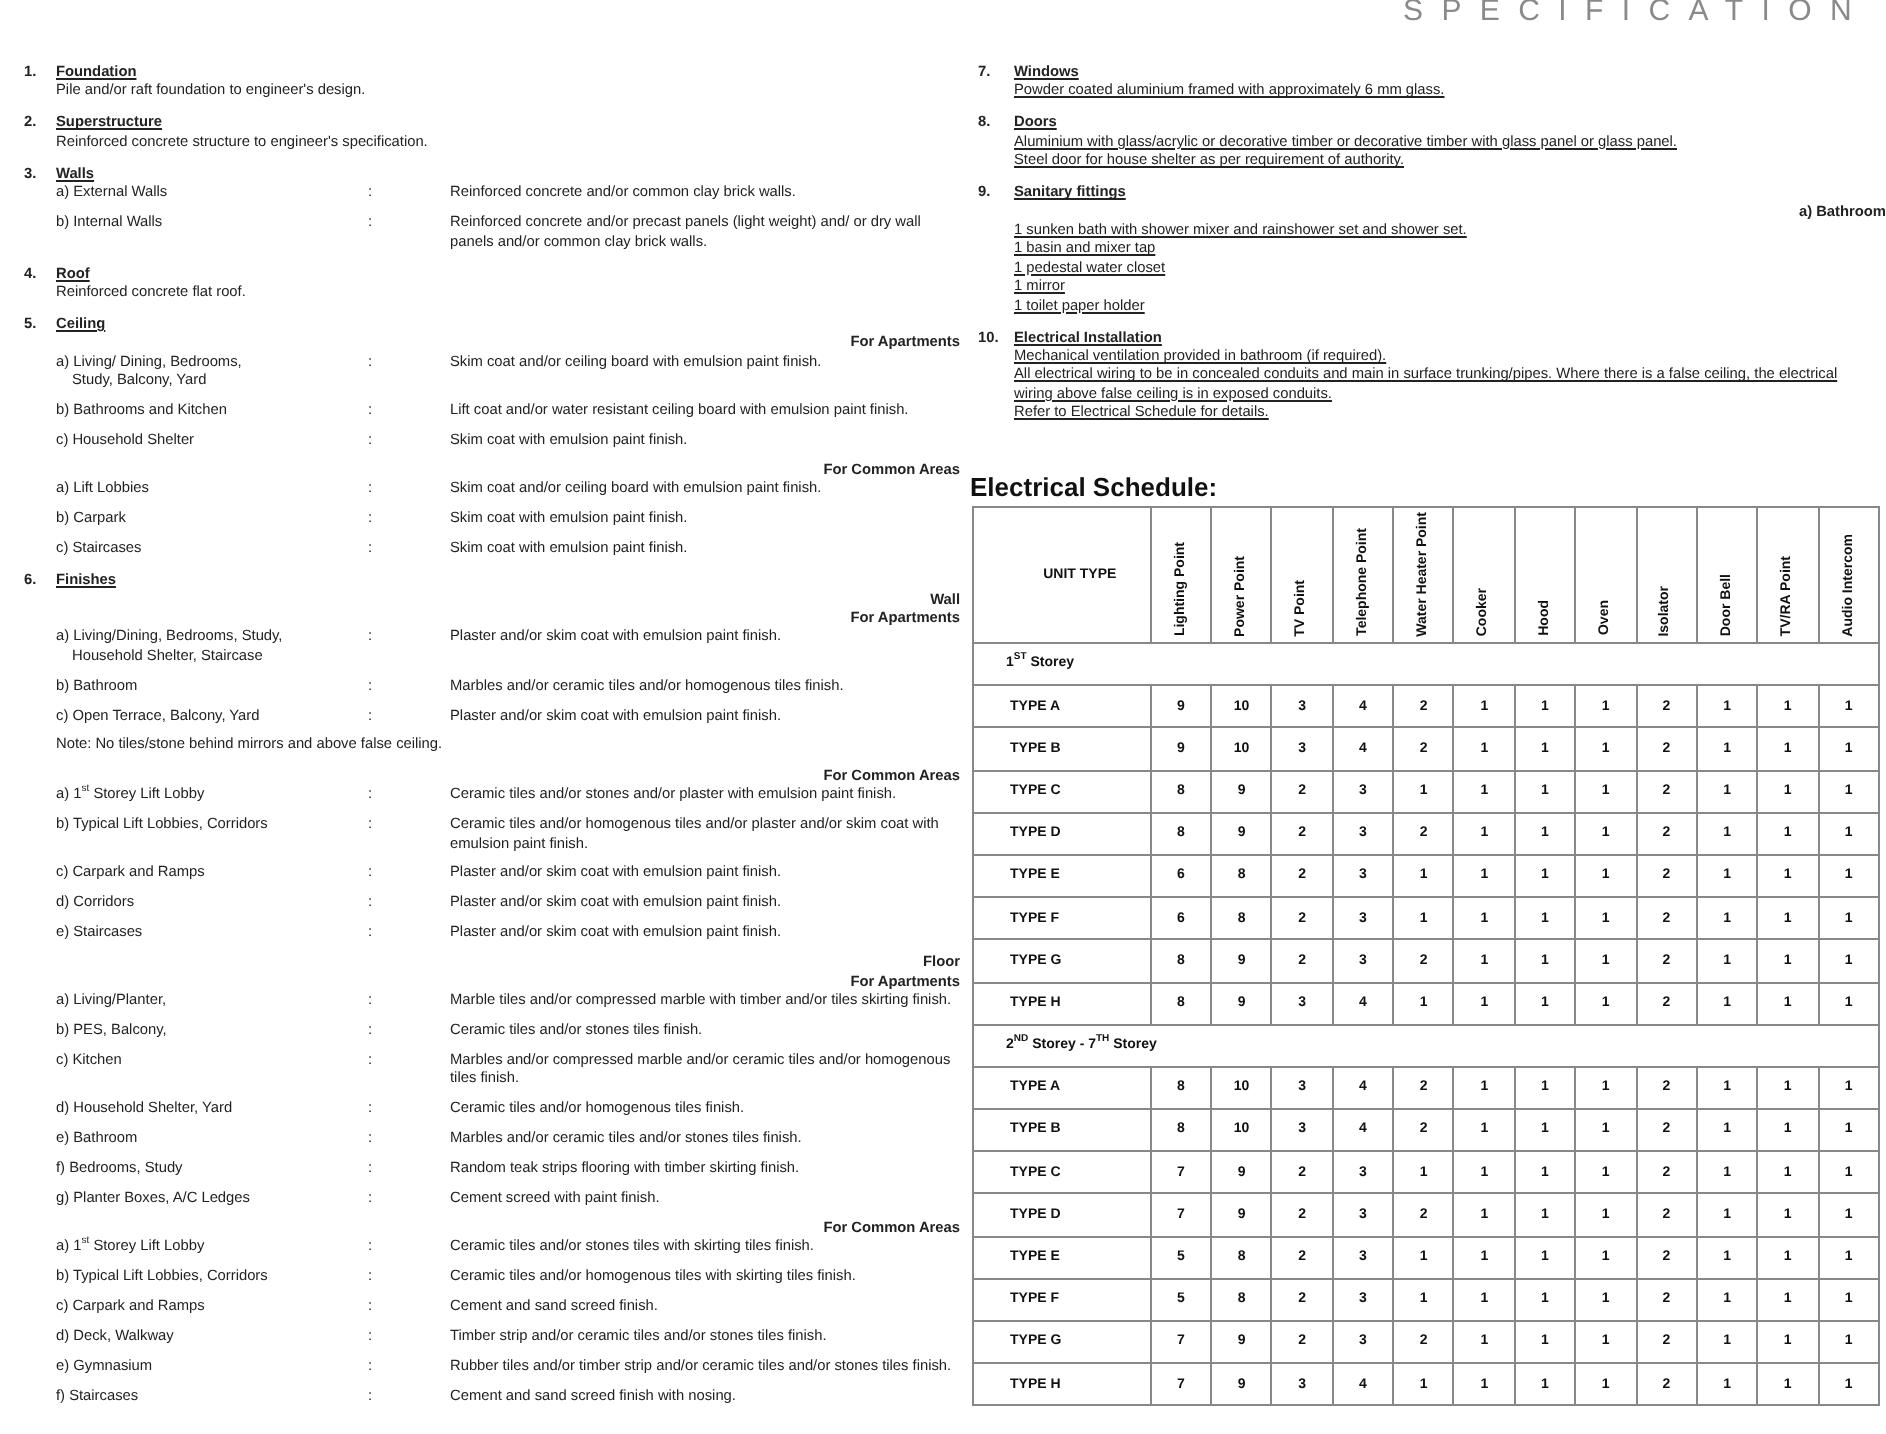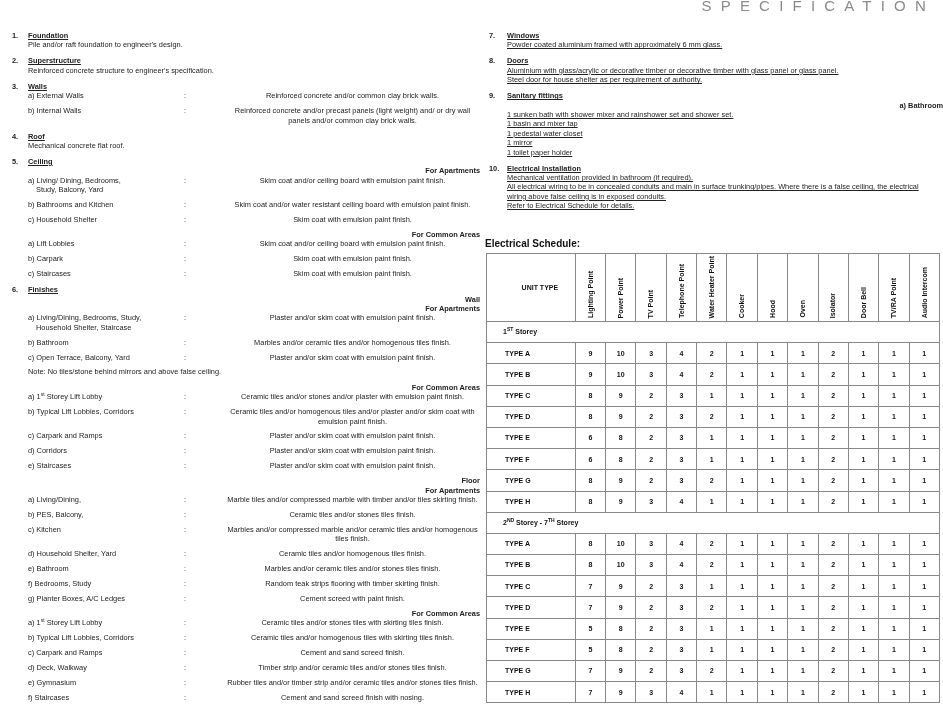--- a/index.html
+++ b/index.html
@@ -12,25 +12,25 @@
   .section { position: relative; padding-left: 28px; margin-bottom: 6.6px; }
   .sec-num { position: absolute; left: 12px; top: 0; font-weight: bold; }
   .col-right .sec-num { left: 10px; }
   .col-right .section { padding-left: 28px; }
   .sec-title { font-weight: bold; text-decoration: underline; }
   .sub-title { font-weight: bold; text-align: right; }
   .row { display: flex; margin-bottom: 5.5px; gap: 32px; }
   .row .lbl { width: 124px; flex: none; }
   .row .lbl .wrap { padding-left: 8px; display: block; }
   .row .colon { width: 9px; flex: none; }
-  .row .desc { width: 300px; text-align: center; }
+  .row .desc { width: 300px; }
   .note { margin-bottom: 6px; }
   .plain p { margin: 0; text-decoration: underline; }
   sup { font-size: 5px; line-height: 0; vertical-align: super; }
-  .sched-title { position: absolute; left: 485px; top: 239px; font-weight: bold; font-size: 10px; color: #111; }
+  .sched-title { position: absolute; left: 485px; top: 239px; font-weight: bold; font-size: 13px; color: #111; }
   table.sched { position: absolute; left: 486px; top: 253px; width: 454px; border-collapse: collapse;
                 border: 1.5px solid #555; font-size: 7px; color: #111; }
   table.sched td, table.sched th { border: 1px solid #888; padding: 0; text-align: center; }
   table.sched th { height: 67px; font-weight: bold; font-size: 7px; vertical-align: bottom; }
   th.unit { width: 74px; vertical-align: middle !important; text-align: left; padding-left: 18px !important; font-size: 7.4px; }
   th.rot { width: 31px; }
   th.rot div { writing-mode: vertical-rl; transform: rotate(180deg); white-space: nowrap; margin: 0 auto 3px auto; }
   table.sched td { height: 20.2px; font-weight: bold; }
   td.typ { text-align: left !important; padding-left: 18px !important; }
   td.storey { text-align: left !important; padding-left: 16px !important; height: 20px; }
@@ -65,36 +65,36 @@
     <div class="row">
       <span class="lbl">b) Internal Walls</span>
       <span class="colon">:</span>
       <span class="desc">Reinforced concrete and/or precast panels (light weight) and/ or dry wall panels and/or common clay brick walls.</span>
     </div>
   </div>
 
   <div class="section">
     <span class="sec-num">4.</span>
     <div class="sec-title">Roof</div>
-    <div>Mechanical concrete flat roof.</div>
+    <div>Reinforced concrete flat roof.</div>
   </div>
 
   <div class="section">
     <span class="sec-num">5.</span>
     <div class="sec-title">Ceiling</div>
     <div class="sub-title">For Apartments</div>
     <div class="row">
       <span class="lbl"><span>a) Living/ Dining, Bedrooms,</span><span class="wrap">Study, Balcony, Yard</span></span>
       <span class="colon">:</span>
       <span class="desc">Skim coat and/or ceiling board with emulsion paint finish.</span>
     </div>
     <div class="row">
       <span class="lbl">b) Bathrooms and Kitchen</span>
       <span class="colon">:</span>
-      <span class="desc">Skim coat and/or water resistant ceiling board with emulsion paint finish.</span>
+      <span class="desc">Lift coat and/or water resistant ceiling board with emulsion paint finish.</span>
     </div>
     <div class="row">
       <span class="lbl">c) Household Shelter</span>
       <span class="colon">:</span>
       <span class="desc">Skim coat with emulsion paint finish.</span>
     </div>
     <div class="sub-title">For Common Areas</div>
     <div class="row">
       <span class="lbl">a) Lift Lobbies</span>
       <span class="colon">:</span>
@@ -157,21 +157,21 @@
     </div>
     <div class="row">
       <span class="lbl">e) Staircases</span>
       <span class="colon">:</span>
       <span class="desc">Plaster and/or skim coat with emulsion paint finish.</span>
     </div>
 
     <div class="sub-title">Floor</div>
     <div class="sub-title">For Apartments</div>
     <div class="row">
-      <span class="lbl">a) Living/Dining,</span>
+      <span class="lbl">a) Living/Planter,</span>
       <span class="colon">:</span>
       <span class="desc">Marble tiles and/or compressed marble with timber and/or tiles skirting finish.</span>
     </div>
     <div class="row">
       <span class="lbl">b) PES, Balcony,</span>
       <span class="colon">:</span>
       <span class="desc">Ceramic tiles and/or stones tiles finish.</span>
     </div>
     <div class="row">
       <span class="lbl">c) Kitchen</span>

